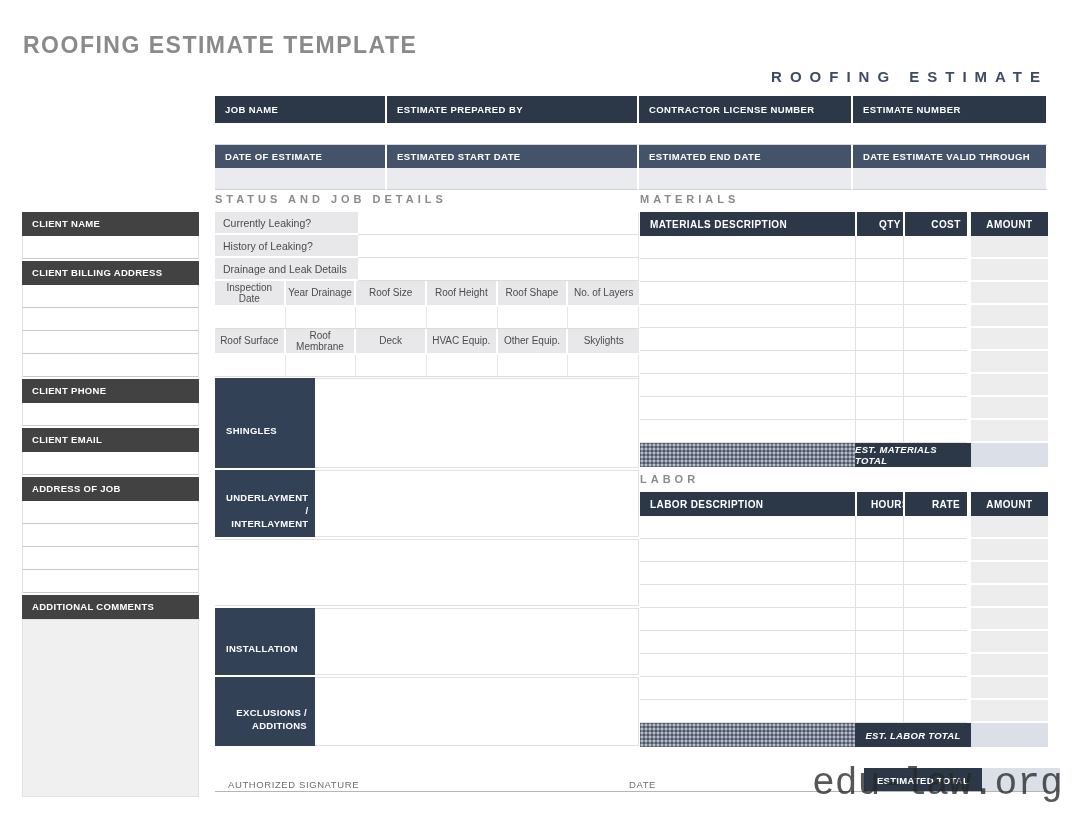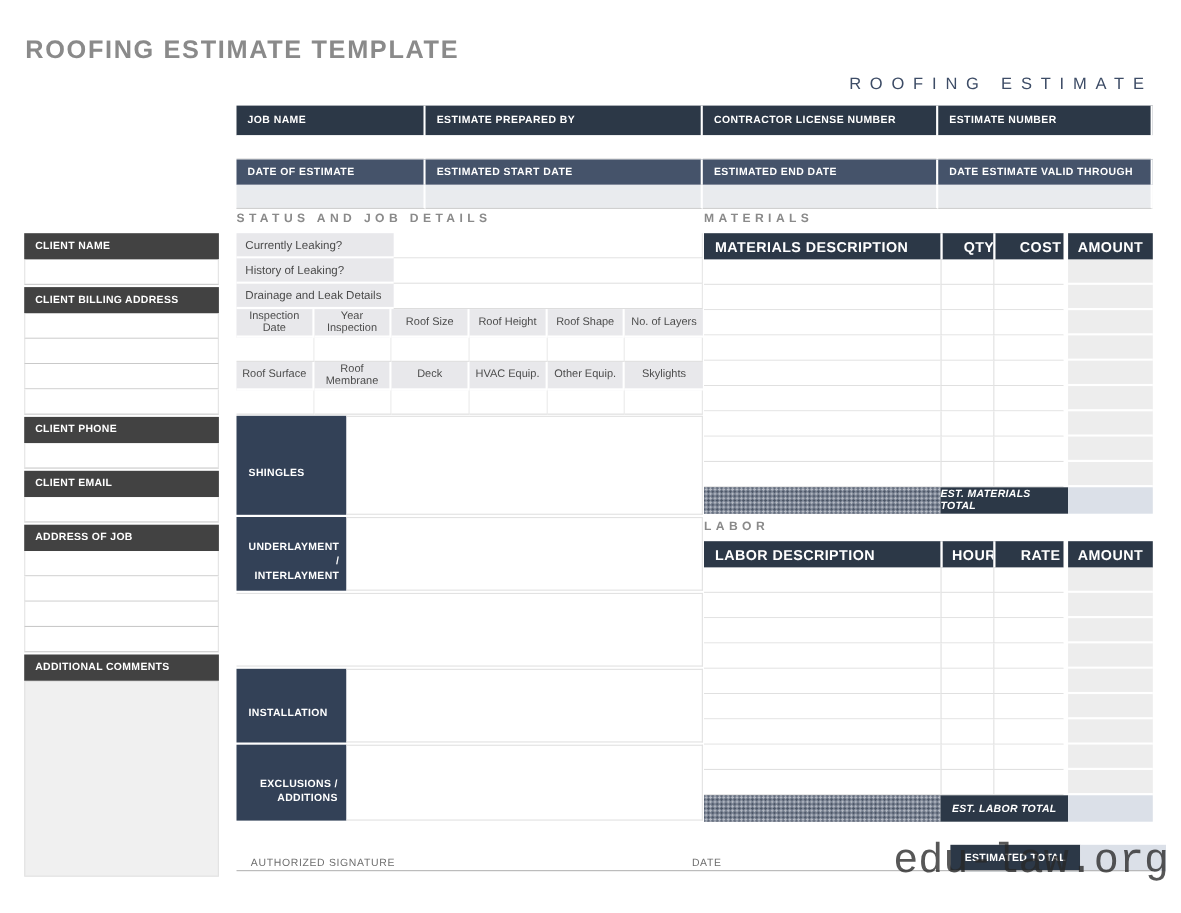--- a/index.html
+++ b/index.html
@@ -2,21 +2,21 @@
 <html style="--header-navy: #2c3847; --header-navy-light: #45536a; --section-navy: #334157; --sidebar-gray: #424242; --label-cell-bg: #e8e8eb; --amount-cell-bg: #ededed; --total-cell-bg: #dbe0e8; --input-row-bg: #e9ebee; --hatch-bg: #7b8494; --heading-gray: #8a8a8a; --title-gray: #8a8a8a; --doc-heading-navy: #3d4c66;"><head>
 <meta charset="utf-8">
 <style>
   * { box-sizing: border-box; margin: 0; padding: 0; }
   html,body { background:#fff; }
   body { font-family: "Liberation Sans", sans-serif; }
   .page { position:relative; width:1074px; height:830px; background:#fff; overflow:hidden; }
 
   .page-title { position:absolute; left:23px; top:32px; font-size:23px; font-weight:bold;
     color:var(--title-gray); letter-spacing:1.5px; }
-  .doc-heading { position:absolute; right:26px; top:68px; font-size:15px; font-weight:normal;
+  .doc-heading { position:absolute; right:26px; top:68px; font-size:15px; font-weight:bold;
     color:var(--doc-heading-navy); letter-spacing:8px; }
 
   
   #info-table { position:absolute; left:215px; top:96px; width:833px; display:grid;
     grid-template-columns:172px 252px 214px 195px; }
   .ih { background:var(--header-navy); color:#fff; font-size:9.5px; font-weight:bold;
     letter-spacing:.4px; height:27px; display:flex; align-items:center; padding-left:10px;
     border-right:2px solid #fff; }
   .ih2 { background:var(--header-navy-light); height:23px; }
   .iv { height:22px; border-right:2px solid #fff; }
@@ -54,21 +54,21 @@
   .block-label { width:100px; background:var(--section-navy); color:#fff; font-size:9.5px;
     font-weight:bold; letter-spacing:.3px; line-height:1.35; display:flex; align-items:center;
     padding:16px 8px 0 11px;text-align:right; }
   .block-content { flex:1; background:#fff; border:1px solid #e2e2e2; border-left:none; }
 
   
   #materials-section { position:absolute; left:640px; top:193px; width:408px; }
   #labor-section { position:absolute; left:640px; top:473px; width:408px; }
   .t-row { display:flex; }
   .c { height:23px; }
-  .t-head .c { height:24px; background:var(--header-navy); color:#fff; font-size:13px;
+  .t-head .c { height:24px; background:var(--header-navy); color:#fff; font-size:10px;
     font-weight:bold; letter-spacing:.4px; display:flex; align-items:center; justify-content:center; }
   .t-head .desc { justify-content:flex-start; padding-left:10px; }
   .t-head .gap { background:#fff; }
   .desc { width:215px; }
   .qty { width:48px; }
   .cost { width:64px; }
   .gap { width:4px; background:#fff; }
   .amt { width:77px; }
   .cell { background:#fff; border-bottom:1px solid #e0e0e0; }
   .qty.cell, .cost.cell { border-left:1px solid #e0e0e0; }
@@ -166,21 +166,21 @@
           <div class="qa-label">History of Leaking?</div>
           <div class="qa-input"></div>
         </div>
         <div class="qa-row">
           <div class="qa-label">Drainage and Leak Details</div>
           <div class="qa-input"></div>
         </div>
       </div>
     <div id="roof-grid">
         <div class="rg-h">Inspection Date</div>
-        <div class="rg-h">Year Inspection</div>
+        <div class="rg-h">Year Drainage</div>
         <div class="rg-h">Roof Size</div>
         <div class="rg-h">Roof Height</div>
         <div class="rg-h">Roof Shape</div>
         <div class="rg-h">No. of Layers</div>
         <div class="rg-c"></div>
         <div class="rg-c"></div>
         <div class="rg-c"></div>
         <div class="rg-c"></div>
         <div class="rg-c"></div>
         <div class="rg-c"></div>

